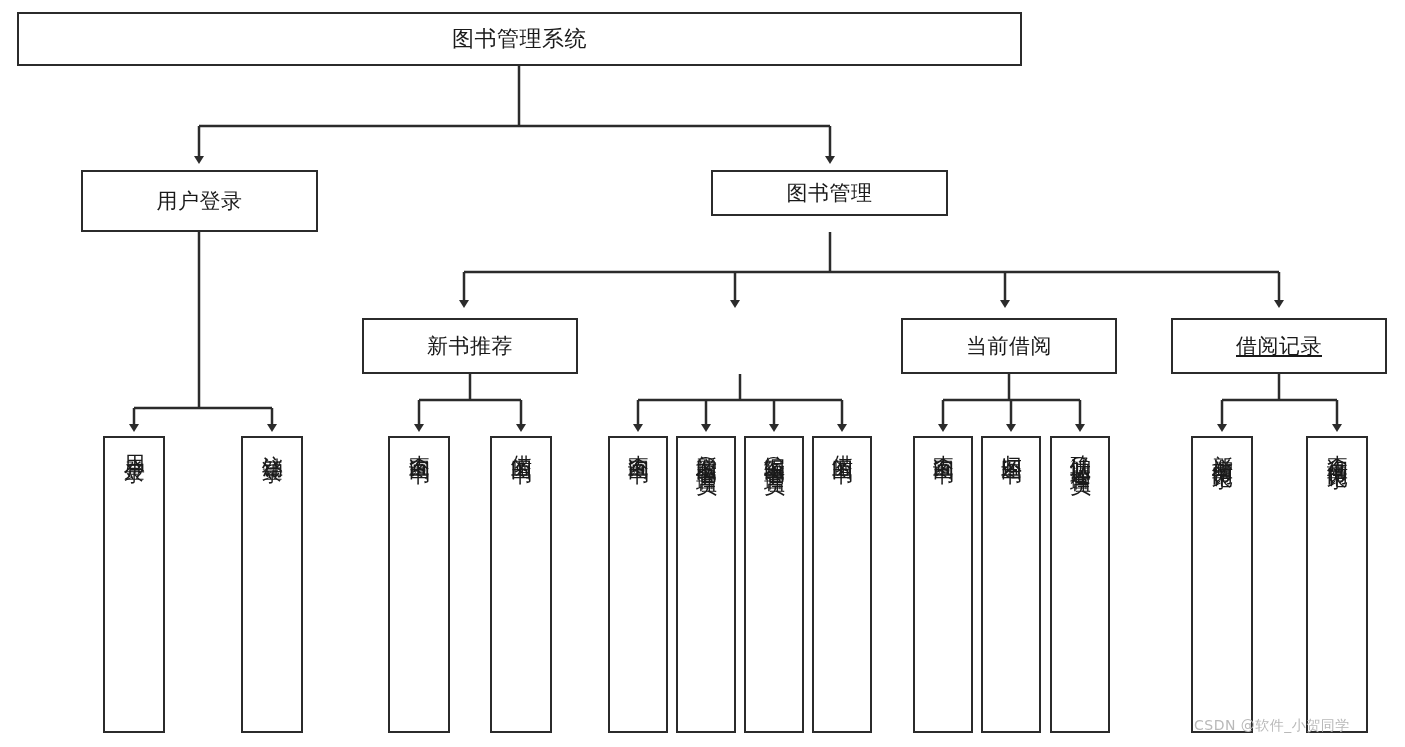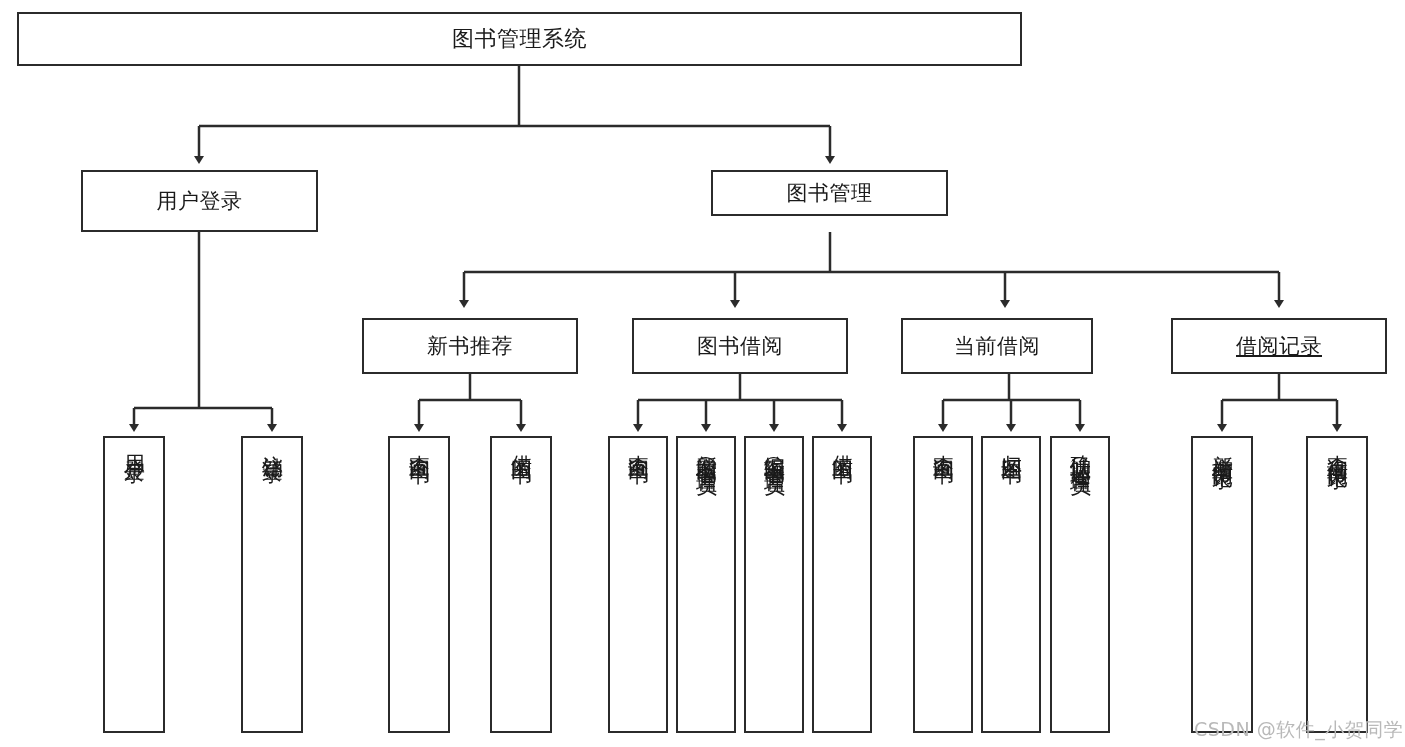--- a/index.html
+++ b/index.html
@@ -59,21 +59,21 @@
   .node.vert .label {
     writing-mode: vertical-rl;
     text-orientation: upright;
     font-size: 21px;
     line-height: 1.0;
     letter-spacing: 3px;
     margin: 0 auto;
   }
   .watermark {
     position: absolute;
-    font-size: 19px;
+    font-size: 14px;
     color: #b9b9b9;
     white-space: nowrap;
     letter-spacing: 0.5px;
   }
 </style>
 </head>
 <body>
 
 <div id="canvas">
 
@@ -139,25 +139,22 @@
   </div>
 
   <div class="node horiz" style="left:711px; top:170px; width:237px; height:46px;">
     <span class="label">图书管理</span>
   </div>
 
   <div class="node horiz" style="left:362px; top:318px; width:216px; height:56px;font-family:Liberation Serif, serif;">
     <span class="label">新书推荐</span>
   </div>
 
-  <div class="node horiz" style="left:632px; top:318px; width:216px; height:56px;">
-    <span class="label">图书借阅</span>
-  </div>
-
-  <div class="node horiz" style="left:901px; top:318px; width:192px; height:56px;">
+
+  <div class="node horiz" style="left:901px; top:318px; width:216px; height:56px;">
     <span class="label">当前借阅</span>
   </div>
 
   <div class="node horiz" style="left:1171px; top:318px; width:216px; height:56px;text-decoration:underline;">
     <span class="label">借阅记录</span>
   </div>
 
   <div class="node vert" style="left:103px; top:436px; width:62px; height:297px;">
     <span class="label">用户登录</span>
   </div>

